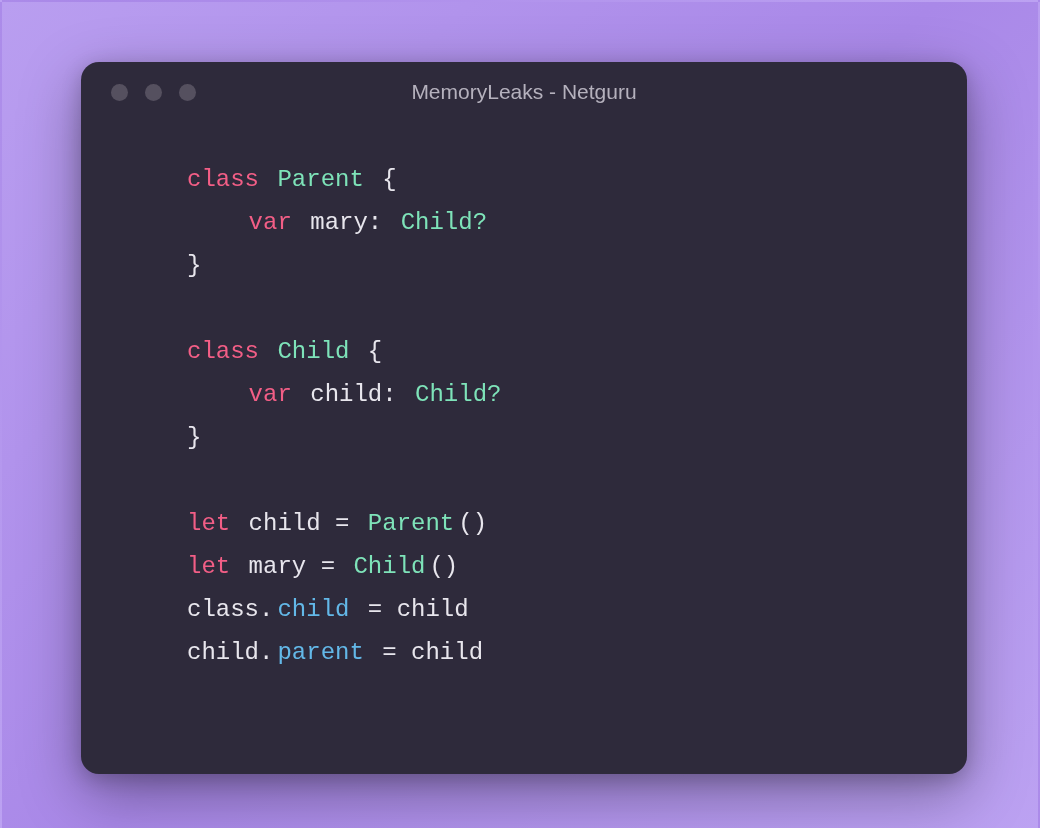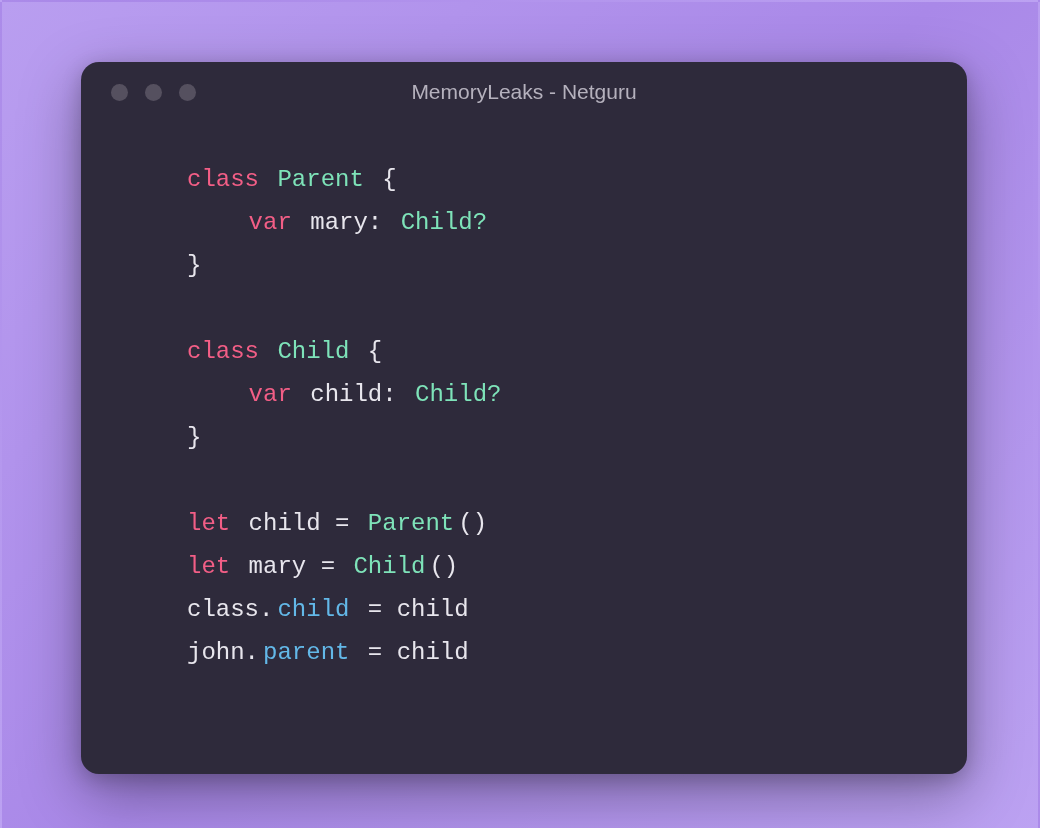--- a/index.html
+++ b/index.html
@@ -83,14 +83,14 @@
 <span><span>    </span><span class="kw">var</span><span> mary: </span><span class="type">Child?</span></span>
 <span><span>}</span></span>
 <span><span></span></span>
 <span><span class="kw">class</span><span class="type"> Child</span><span> {</span></span>
 <span><span>    </span><span class="kw">var</span><span> child: </span><span class="type">Child?</span></span>
 <span><span>}</span></span>
 <span><span></span></span>
 <span><span class="kw">let</span><span> child = </span><span class="type">Parent</span><span>()</span></span>
 <span><span class="kw">let</span><span> mary = </span><span class="type">Child</span><span>()</span></span>
 <span><span>class.</span><span class="prop">child</span><span> = child</span></span>
-<span><span>john.</span><span class="prop">parent</span><span> = child</span></span></div>
+<span><span>child.</span><span class="prop">parent</span><span> = child</span></span></div>
 </div>
 
 </body></html>

